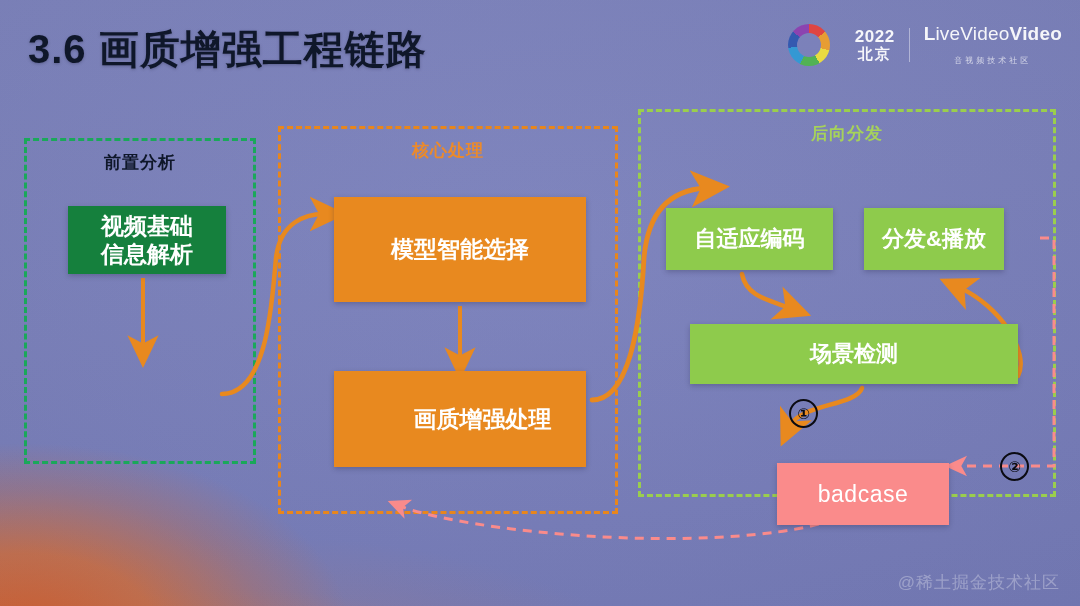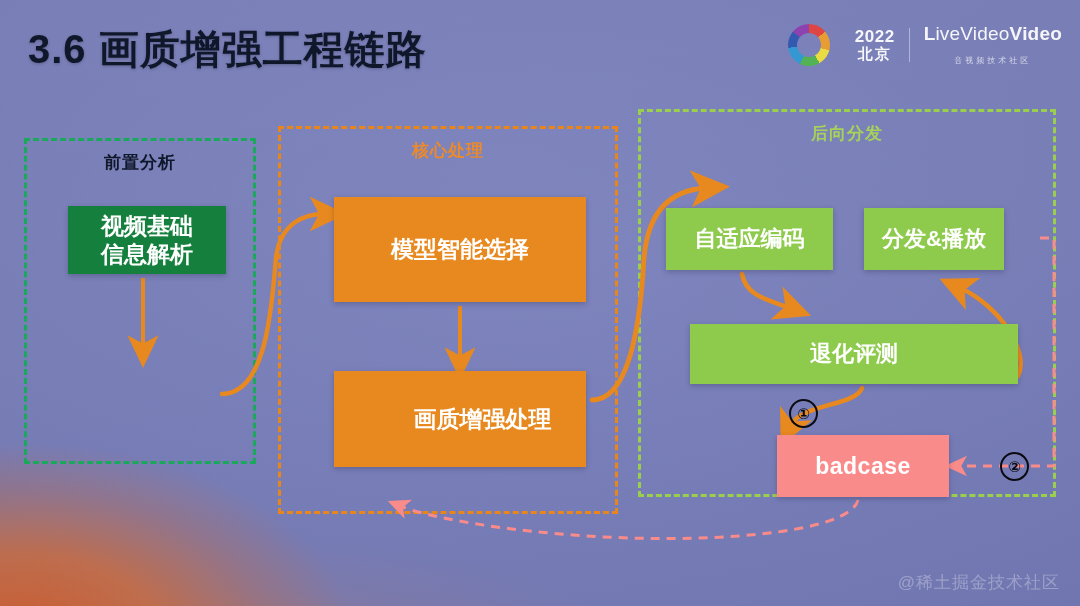--- a/index.html
+++ b/index.html
@@ -140,21 +140,21 @@
     text-align: center;
     color: #ffffff;
     font-weight: bold;
     line-height: 1.22;
     box-shadow: 0 2px 5px rgba(35,35,70,0.28);
     white-space: pre-line;
   }
   .box.green-dark { background: #15803d; font-size: 23px; }
   .box.green-lite { background: #8ecb4c; font-size: 22px; }
   .box.orange     { background: #e8891f; font-size: 23px; }
-  .box.pink       { background: #fa8b8b; font-size: 23px; font-weight: bold; letter-spacing: 0.5px; }
+  .box.pink       { background: #fa8b8b; font-size: 23px; font-weight: normal; letter-spacing: 0.5px; margin-top: 28px; }
 
   #box-video-info  { left: 68px;  top: 206px; width: 158px; height: 68px; }
   #box-degrade     { left: 68px;  top: 360px; width: 150px; height: 68px; }
   #box-model-sel   { left: 334px; top: 197px; width: 252px; height: 105px; }
   #box-enhance     { left: 334px; top: 371px; width: 252px; height: 96px; padding-left: 45px; }
   #box-adaptive    { left: 658px; top: 208px; width: 167px; height: 62px; margin-left: 8px; }
   #box-distribute  { left: 864px; top: 208px; width: 140px; height: 62px; }
   #box-quality     { left: 690px; top: 324px; width: 328px; height: 60px; }
   #box-badcase     { left: 777px; top: 435px; width: 172px; height: 62px; }
 
@@ -255,21 +255,21 @@
 
     <path d="M858,500 C850,534 700,546 560,534 C470,526 420,514 400,506" fill="none" stroke="#fa8b8b" stroke-width="3" stroke-dasharray="9 7" marker-end="url(#ah-pink)"></path>
   </svg>
 
   <div class="box green-dark" id="box-video-info">视频基础
 信息解析</div>
   <div class="box orange" id="box-model-sel">模型智能选择</div>
   <div class="box orange" id="box-enhance">画质增强处理</div>
   <div class="box green-lite" id="box-adaptive">自适应编码</div>
   <div class="box green-lite" id="box-distribute">分发&amp;播放</div>
-  <div class="box green-lite" id="box-quality">退化评测</div>
+  <div class="box green-lite" id="box-quality">场景检测</div>
   <div class="box pink" id="box-badcase">badcase</div>
 
   <div class="step-marker" id="marker-1">①</div>
   <div class="step-marker" id="marker-2">②</div>
 
   <div class="watermark">@稀土掘金技术社区</div>
 
 </div>
 
 </body></html>

